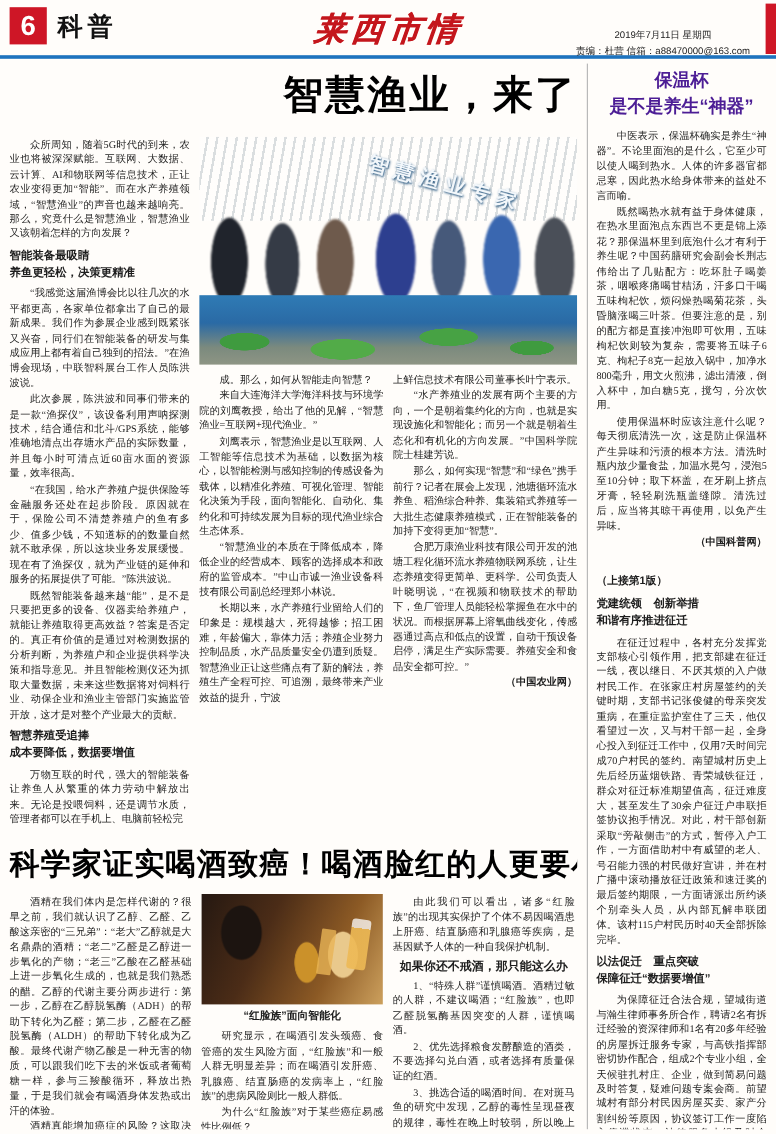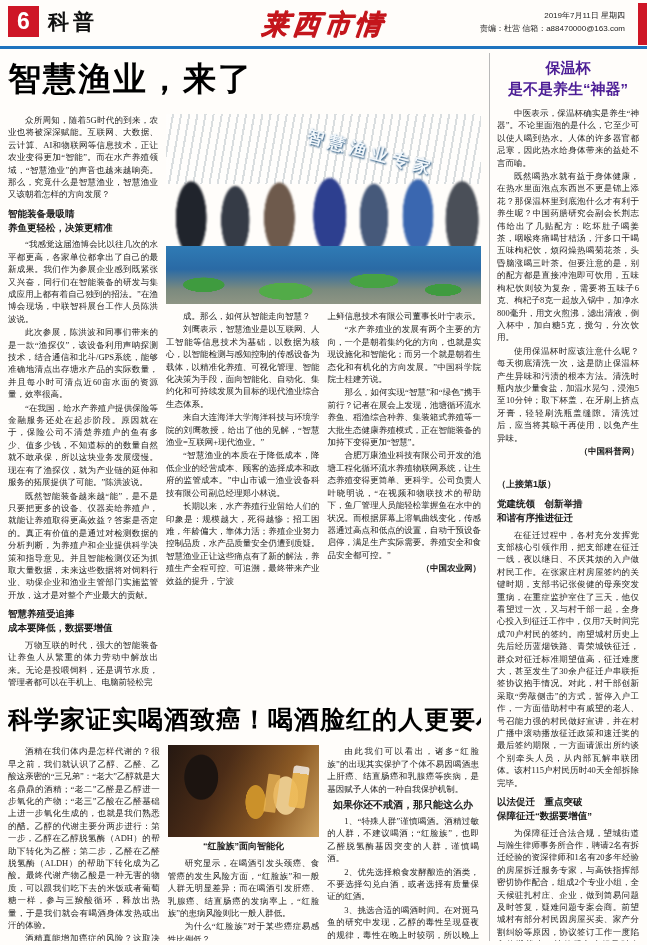--- a/index.html
+++ b/index.html
@@ -18,39 +18,39 @@
   .section-name{
     position:absolute;left:48px;top:8px;font-family:"Liberation Sans",sans-serif;
     font-weight:bold;font-size:21px;letter-spacing:4px;color:#111;
   }
   .masthead{
     position:absolute;left:50%;top:6px;transform:translateX(-50%) skewX(-6deg);
     color:#c4161c;font-size:27px;font-weight:bold;font-style:italic;
     letter-spacing:4px;white-space:nowrap;text-shadow:0.5px 0.5px 0 #c4161c;
   }
   .header-meta{
-    position:absolute;right:22px;top:10px;font-size:8px;line-height:1.6;
-    font-family:"Liberation Sans",sans-serif;color:#222;text-align:right;white-space:nowrap;
+    position:absolute;right:22px;top:24px;font-size:8px;line-height:1.6;
+    font-family:"Liberation Sans",sans-serif;color:#222;text-align:center;white-space:nowrap;
   }
   .red-bar{position:absolute;right:0;top:3px;width:9px;height:42px;background:#ce1626;}
   .blue-rule{height:3px;background:#1e73be;margin:0;}
   
   .content{display:flex;padding:4px 8px 0 8px;gap:8px;box-sizing:border-box;height:892px;}
   .left-zone{flex:1;min-width:0;overflow:hidden;}
   .right-zone{width:142px;flex:none;border-left:1px solid #b9b9b9;padding-left:7px;overflow:hidden;}
   
   .bp{font-size:8.5px;line-height:1.46;text-align:justify;text-indent:2em;margin:0 0 1px 0;}
   .sub{font-family:"Liberation Sans",sans-serif;font-weight:bold;font-size:9.5px;
        text-align:left;line-height:1.45;margin:6px 0 4px 0;}
   .sub div{white-space:nowrap;}
   .src-right{font-family:"Liberation Sans",sans-serif;font-weight:bold;font-size:8.5px;
        text-align:right;margin:2px 0 0 0;}
   
   .a1-title{font-family:"Liberation Sans",sans-serif;font-weight:900;font-size:33px;
-       letter-spacing:2px;text-align:left;margin:4px 0 12px 0;color:#000;}
+       letter-spacing:2px;text-align:right;margin:4px 0 12px 0;color:#000;}
   .a1-body{display:flex;gap:8px;}
   .a1-col1{width:150px;flex:none;}
   .a1-right{flex:1;min-width:0;}
   .a1-cols23{display:flex;gap:8px;}
   .a1-col2,.a1-col3{width:calc(50% - 4px);min-width:0;}
   
   .photo1{position:relative;height:190px;margin-bottom:6px;overflow:hidden;
     background:
       radial-gradient(ellipse 40px 90px at 12% 62%, #23272e 55%, rgba(0,0,0,0) 56%),
       radial-gradient(ellipse 34px 80px at 30% 60%, #3a3f48 55%, rgba(0,0,0,0) 56%),
@@ -156,22 +156,22 @@
             <div class="photo1">
               <div class="p1-ceiling"></div>
               <div class="p1-people"></div>
               <div class="p1-tank"></div>
               <div class="p1-plants"></div>
               <div class="p1-banner">智慧渔业专家</div>
             </div>
             <div class="a1-cols23">
               <div class="a1-col2">
                 <p class="bp">成。那么，如何从智能走向智慧？</p>
+                <p class="bp">来自大连海洋大学海洋科技与环境学院的刘鹰教授，给出了他的见解，“智慧渔业=互联网+现代渔业。”</p>
                 <p class="bp">刘鹰表示，智慧渔业是以互联网、人工智能等信息技术为基础，以数据为核心，以智能检测与感知控制的传感设备为载体，以精准化养殖、可视化管理、智能化决策为手段，面向智能化、自动化、集约化和可持续发展为目标的现代渔业综合生态体系。</p>
-                <p class="bp">来自大连海洋大学海洋科技与环境学院的刘鹰教授，给出了他的见解，“智慧渔业=互联网+现代渔业。”</p>
                 <p class="bp">“智慧渔业的本质在于降低成本，降低企业的经营成本、顾客的选择成本和政府的监管成本。”中山市诚一渔业设备科技有限公司副总经理郑小林说。</p>
                 <p class="bp">长期以来，水产养殖行业留给人们的印象是：规模越大，死得越惨；招工困难，年龄偏大，靠体力活；养殖企业努力控制品质，水产品质量安全仍遭到质疑。智慧渔业正让这些痛点有了新的解法，养殖生产全程可控、可追溯，最终带来产业效益的提升，宁波</p>
               </div>
               <div class="a1-col3">
                 <p class="bp" style="text-indent:0;">上鲜信息技术有限公司董事长叶宁表示。</p>
                 <p class="bp">“水产养殖业的发展有两个主要的方向，一个是朝着集约化的方向，也就是实现设施化和智能化；而另一个就是朝着生态化和有机化的方向发展。”中国科学院院士桂建芳说。</p>
                 <p class="bp">那么，如何实现“智慧”和“绿色”携手前行？记者在展会上发现，池塘循环流水养鱼、稻渔综合种养、集装箱式养殖等一大批生态健康养殖模式，正在智能装备的加持下变得更加“智慧”。</p>
                 <p class="bp">合肥万康渔业科技有限公司开发的池塘工程化循环流水养殖物联网系统，让生态养殖变得更简单、更科学。公司负责人叶晓明说，“在视频和物联技术的帮助下，鱼厂管理人员能轻松掌握鱼在水中的状况。而根据屏幕上溶氧曲线变化，传感器通过高点和低点的设置，自动干预设备启停，满足生产实际需要。养殖安全和食品安全都可控。”</p>
                 <p class="src-right">（中国农业网）</p>
               </div>

